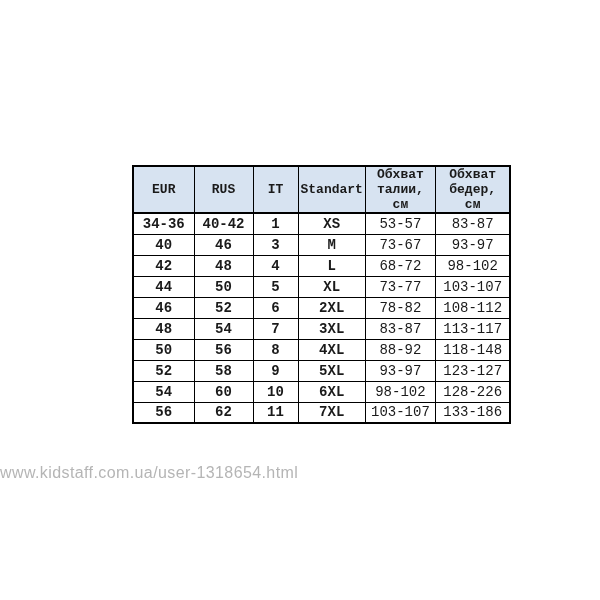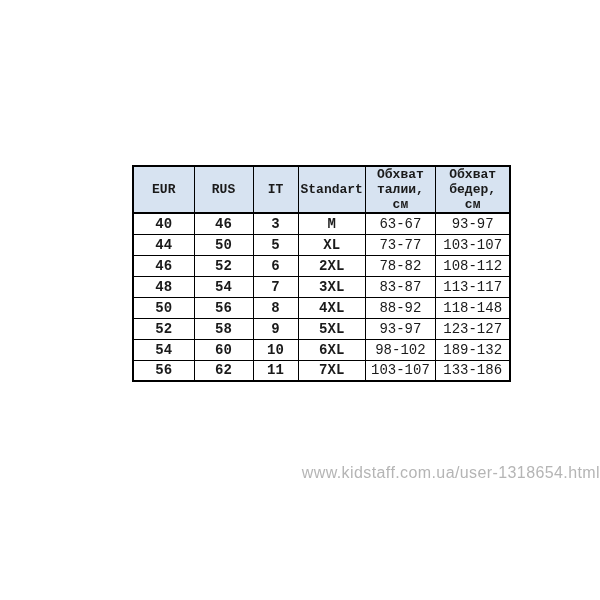--- a/index.html
+++ b/index.html
@@ -52,21 +52,21 @@
   .size-table th:nth-child(2), .size-table td:nth-child(2) { width: 59px; }
   .size-table th:nth-child(3), .size-table td:nth-child(3) { width: 45px; margin-left: 8px; }
   .size-table th:nth-child(4), .size-table td:nth-child(4) { width: 58px; }
   .size-table th:nth-child(5), .size-table td:nth-child(5) { width: 70px; }
   .size-table th:nth-child(6), .size-table td:nth-child(6) { width: 75px; }
   .watermark {
     position: absolute;
     top: 464px;
     left: 0;
     width: 100%;
-    text-align: right;
+    text-align: left;
     font-size: 16px;
     letter-spacing: 0.4px;
     color: var(--watermark-color, #b5b5b5);
   }
 </style>
 </head>
 <body>
 
 <div id="canvas">
 
@@ -76,26 +76,42 @@
           <th>EUR</th>
           <th>RUS</th>
           <th>IT</th>
           <th>Standart</th>
           <th>Обхват талии, см</th>
           <th>Обхват бедер, см</th>
         </tr>
     </thead>
     <tbody>
         <tr>
+          <td>34-36</td>
+          <td>40-42</td>
+          <td>1</td>
+          <td>XS</td>
+          <td>53-57</td>
+          <td>83-87</td>
+        </tr>
+        <tr>
           <td>40</td>
           <td>46</td>
           <td>3</td>
           <td>M</td>
-          <td>63-67</td>
+          <td>73-67</td>
           <td>93-97</td>
+        </tr>
+        <tr>
+          <td>42</td>
+          <td>48</td>
+          <td>4</td>
+          <td>L</td>
+          <td>68-72</td>
+          <td>98-102</td>
         </tr>
         <tr>
           <td>44</td>
           <td>50</td>
           <td>5</td>
           <td>XL</td>
           <td>73-77</td>
           <td>103-107</td>
         </tr>
         <tr>
@@ -129,21 +145,21 @@
           <td>5XL</td>
           <td>93-97</td>
           <td>123-127</td>
         </tr>
         <tr>
           <td>54</td>
           <td>60</td>
           <td>10</td>
           <td>6XL</td>
           <td>98-102</td>
-          <td>189-132</td>
+          <td>128-226</td>
         </tr>
         <tr>
           <td>56</td>
           <td>62</td>
           <td>11</td>
           <td>7XL</td>
           <td>103-107</td>
           <td>133-186</td>
         </tr>
       </tbody>

